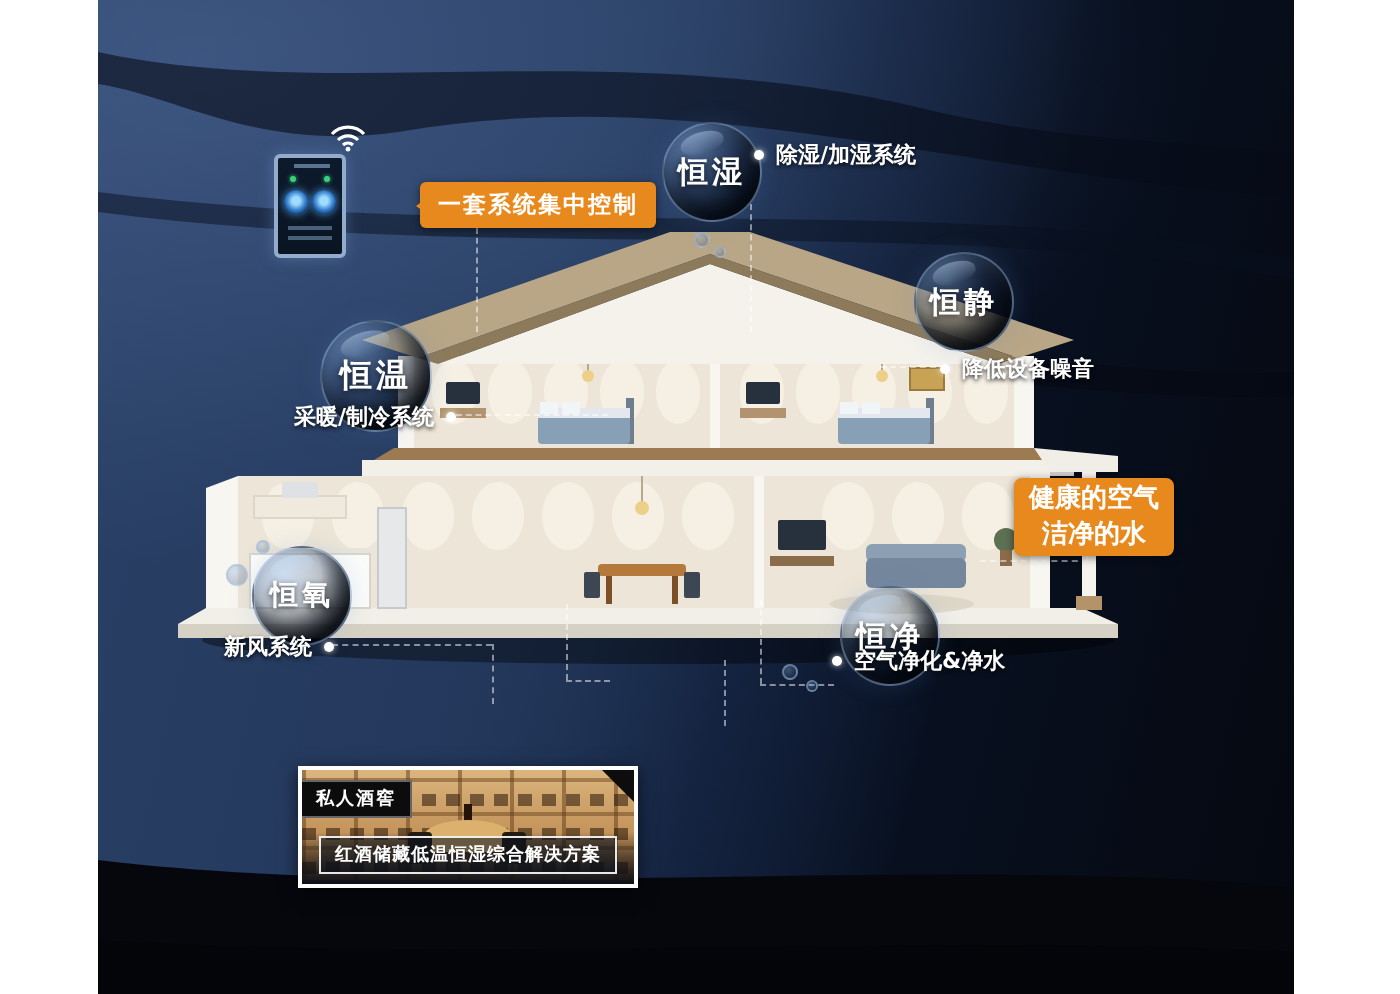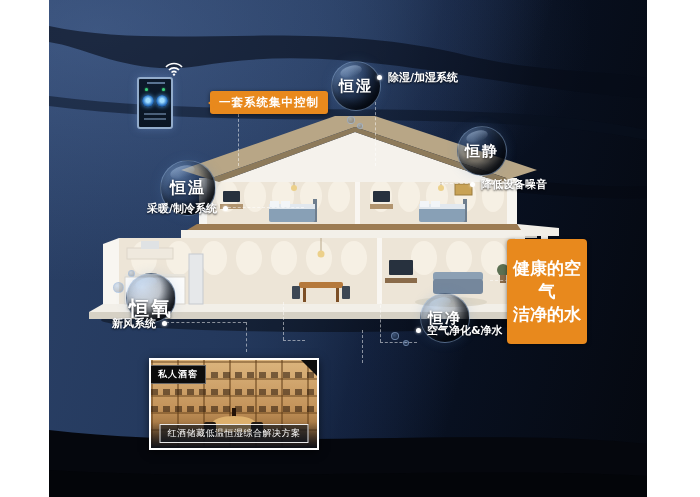--- a/index.html
+++ b/index.html
@@ -30,21 +30,21 @@
     box-shadow:inset -5px -7px 12px rgba(0,0,0,.55), inset 4px 5px 8px rgba(150,190,240,.20), 0 0 12px rgba(90,135,200,.16);
   }
   .bubble::after{
     content:"";position:absolute;left:16%;top:9%;width:46%;height:22%;border-radius:50%;
     background:linear-gradient(rgba(205,228,255,.38), transparent);transform:rotate(-16deg);
   }
   .bubble span{position:relative;z-index:1;}
   .b-hengshi {left:272px;top:61px; width:48px;height:48px;font-size:15px;margin-left:10px;}
   .b-hengjing{left:408px;top:126px;width:48px;height:48px;font-size:15px;}
   .b-hengwen {left:111px;top:160px;width:54px;height:54px;font-size:16px;}
-  .b-hengyang{left:77px; top:273px;width:48px;height:48px;font-size:20px;align-items:flex-end;}
+  .b-hengyang{left:77px; top:273px;width:48px;height:48px;font-size:14px;}
   .b-hengjin {left:371px;top:293px;width:48px;height:48px;font-size:15px;}
   .mini-bubble{
     position:absolute;z-index:3;border-radius:50%;border:1px solid rgba(170,200,240,.5);
     background:radial-gradient(circle at 35% 30%, rgba(145,185,235,.35), rgba(10,22,42,.25));
   }
   
   .sys-label{
     position:absolute;z-index:5;display:flex;align-items:center;gap:6px;color:#fff;
     font-size:11px;font-weight:bold;text-shadow:0 1px 2px rgba(0,0,0,.8);white-space:nowrap;
   }
@@ -59,21 +59,21 @@
     position:absolute;left:127px;top:91px;z-index:6;background:#E8891D;color:#fff;
     font-size:11.5px;font-weight:bold;letter-spacing:1px;padding:4px 9px;border-radius:3px;
     box-shadow:0 1px 4px rgba(0,0,0,.5);white-space:nowrap;margin-left:34px;
   }
   .callout::before{
     content:"";position:absolute;left:-7px;top:50%;transform:translateY(-50%);
     border:5px solid transparent;border-right:7px solid #E8891D;
   }
   .highlight-box{
     position:absolute;left:458px;top:239px;width:76px;z-index:6;background:#E8891D;color:#fff;
-    font-size:17px;font-weight:bold;text-align:center;line-height:1.35;padding:18px 2px;
+    font-size:13px;font-weight:bold;text-align:center;line-height:1.35;padding:2px 2px;
     border-radius:4px;box-shadow:0 1px 4px rgba(0,0,0,.5);
   }
   
   .panel{
     position:absolute;left:88px;top:77px;width:36px;height:52px;z-index:6;box-sizing:border-box;
     background:linear-gradient(#0d1a2c,#0a1523);border:2px solid #93accB;border-radius:3px;
     box-shadow:0 0 8px rgba(120,160,220,.35);
   }
   .panel .bar{position:absolute;left:8px;top:3px;width:18px;height:2px;background:rgba(140,175,215,.6);}
   .panel .led{position:absolute;top:9px;width:3px;height:3px;border-radius:50%;background:#39d07a;box-shadow:0 0 2px #39d07a;}
@@ -82,37 +82,37 @@
     position:absolute;top:16px;width:12px;height:12px;border-radius:50%;
     background:radial-gradient(circle at 50% 45%, #9fdcff 0 22%, #2f79c8 55%, #123a6e 80%);
     box-shadow:0 0 4px rgba(90,180,255,.8);
   }
   .panel .dial.l{left:3px;} .panel .dial.r{right:3px;}
   .panel .row{position:absolute;left:5px;right:5px;height:2px;background:rgba(150,185,225,.45);}
   .panel .row.r1{bottom:12px;} .panel .row.r2{bottom:7px;}
   .wifi{position:absolute;left:116px;top:61px;z-index:6;}
   
   .photo{
-    position:absolute;top:358px;width:170px;height:92px;z-index:7;box-sizing:border-box;
+    position:absolute;top:383px;width:170px;height:61px;z-index:7;box-sizing:border-box;
     border:2px solid #ffffff;overflow:hidden;box-shadow:0 2px 8px rgba(0,0,0,.6);
   }
   .photo.left{left:100px;} .photo.right{left:334px;width:172px;}
   .photo-tag{
     position:absolute;left:0;top:5px;z-index:4;background:#0c0c0c;color:#fff;font-size:9px;
     font-weight:bold;padding:2px 7px;border:1px solid #666;border-left:none;letter-spacing:1px;
   }
   .corner-fold{
     position:absolute;right:0;top:0;z-index:4;width:0;height:0;
     border-left:16px solid transparent;border-top:16px solid #0d0d0d;
   }
   .photo-shade{position:absolute;left:0;right:0;bottom:0;height:26px;z-index:2;
     background:linear-gradient(transparent, rgba(6,12,24,.92));}
   .photo-caption{
     position:absolute;bottom:5px;left:50%;transform:translateX(-50%);z-index:4;color:#fff;
-    font-size:9px;font-weight:normal;white-space:nowrap;padding:2px 7px;
+    font-size:9px;font-weight:bold;white-space:nowrap;padding:2px 7px;
     border:1px solid rgba(255,255,255,.9);background:rgba(8,16,30,.55);letter-spacing:.5px;
   }
   
   .cellar{
     position:absolute;inset:0;
     background:
       repeating-linear-gradient(90deg, rgba(96,60,22,.50) 0 2px, transparent 2px 26px),
       repeating-linear-gradient(0deg, rgba(96,60,22,.45) 0 2px, transparent 2px 17px),
       linear-gradient(180deg,#dcb57e 0%,#c3935a 55%,#7c5226 100%);
   }

